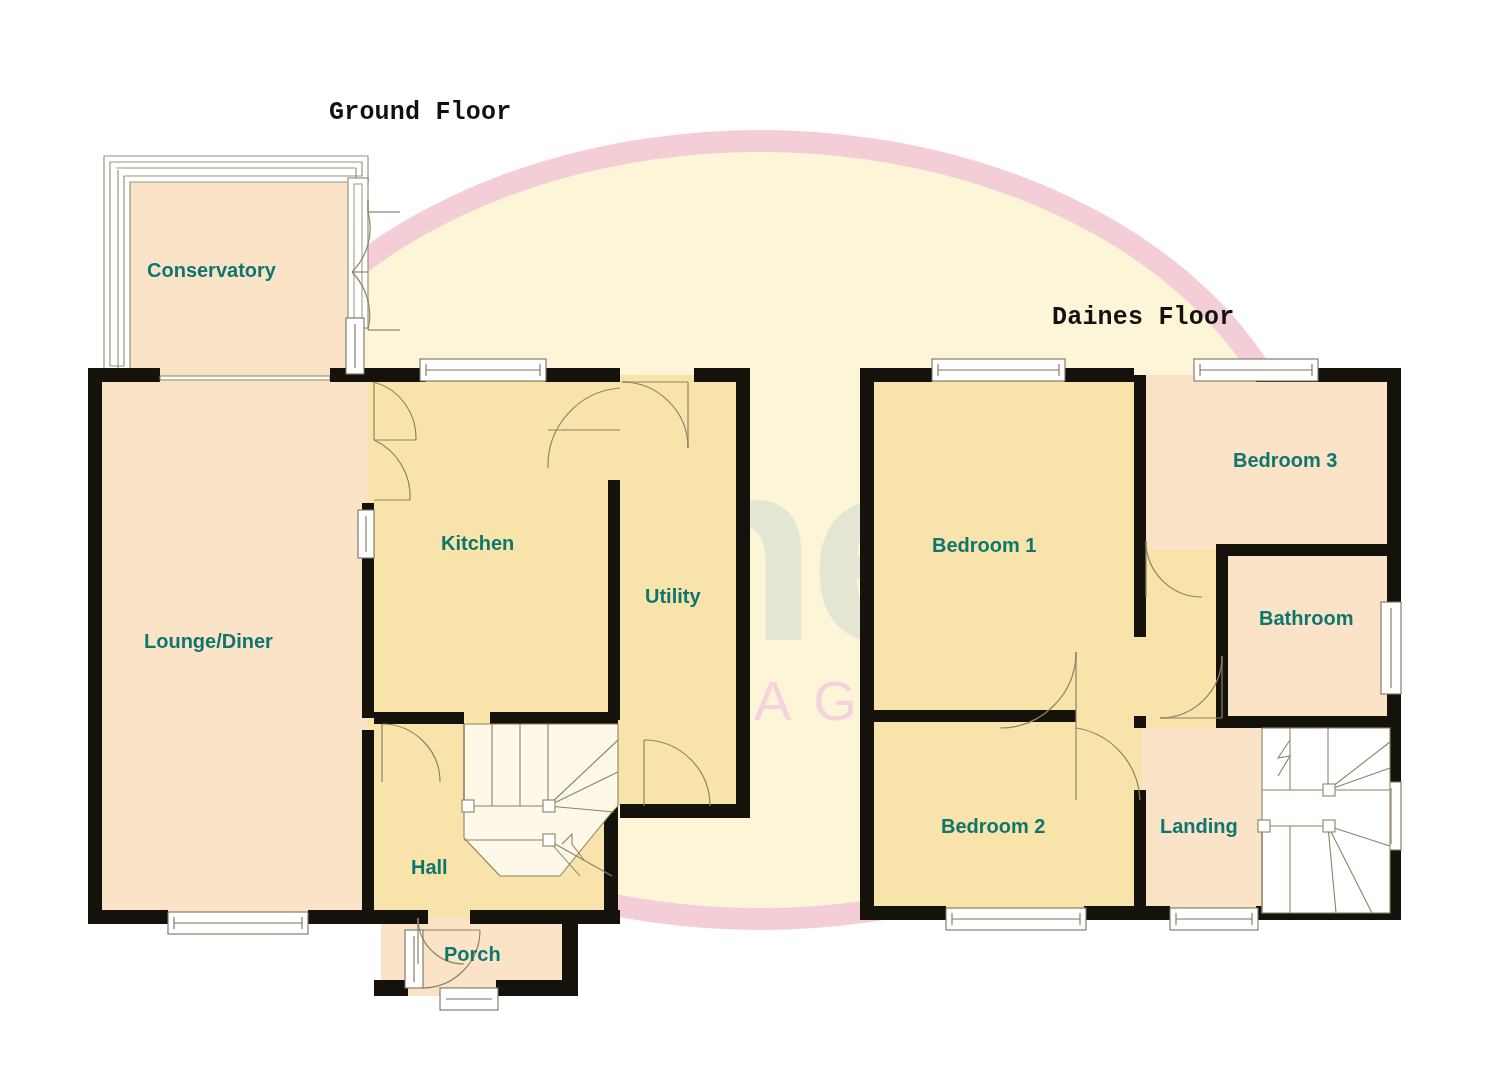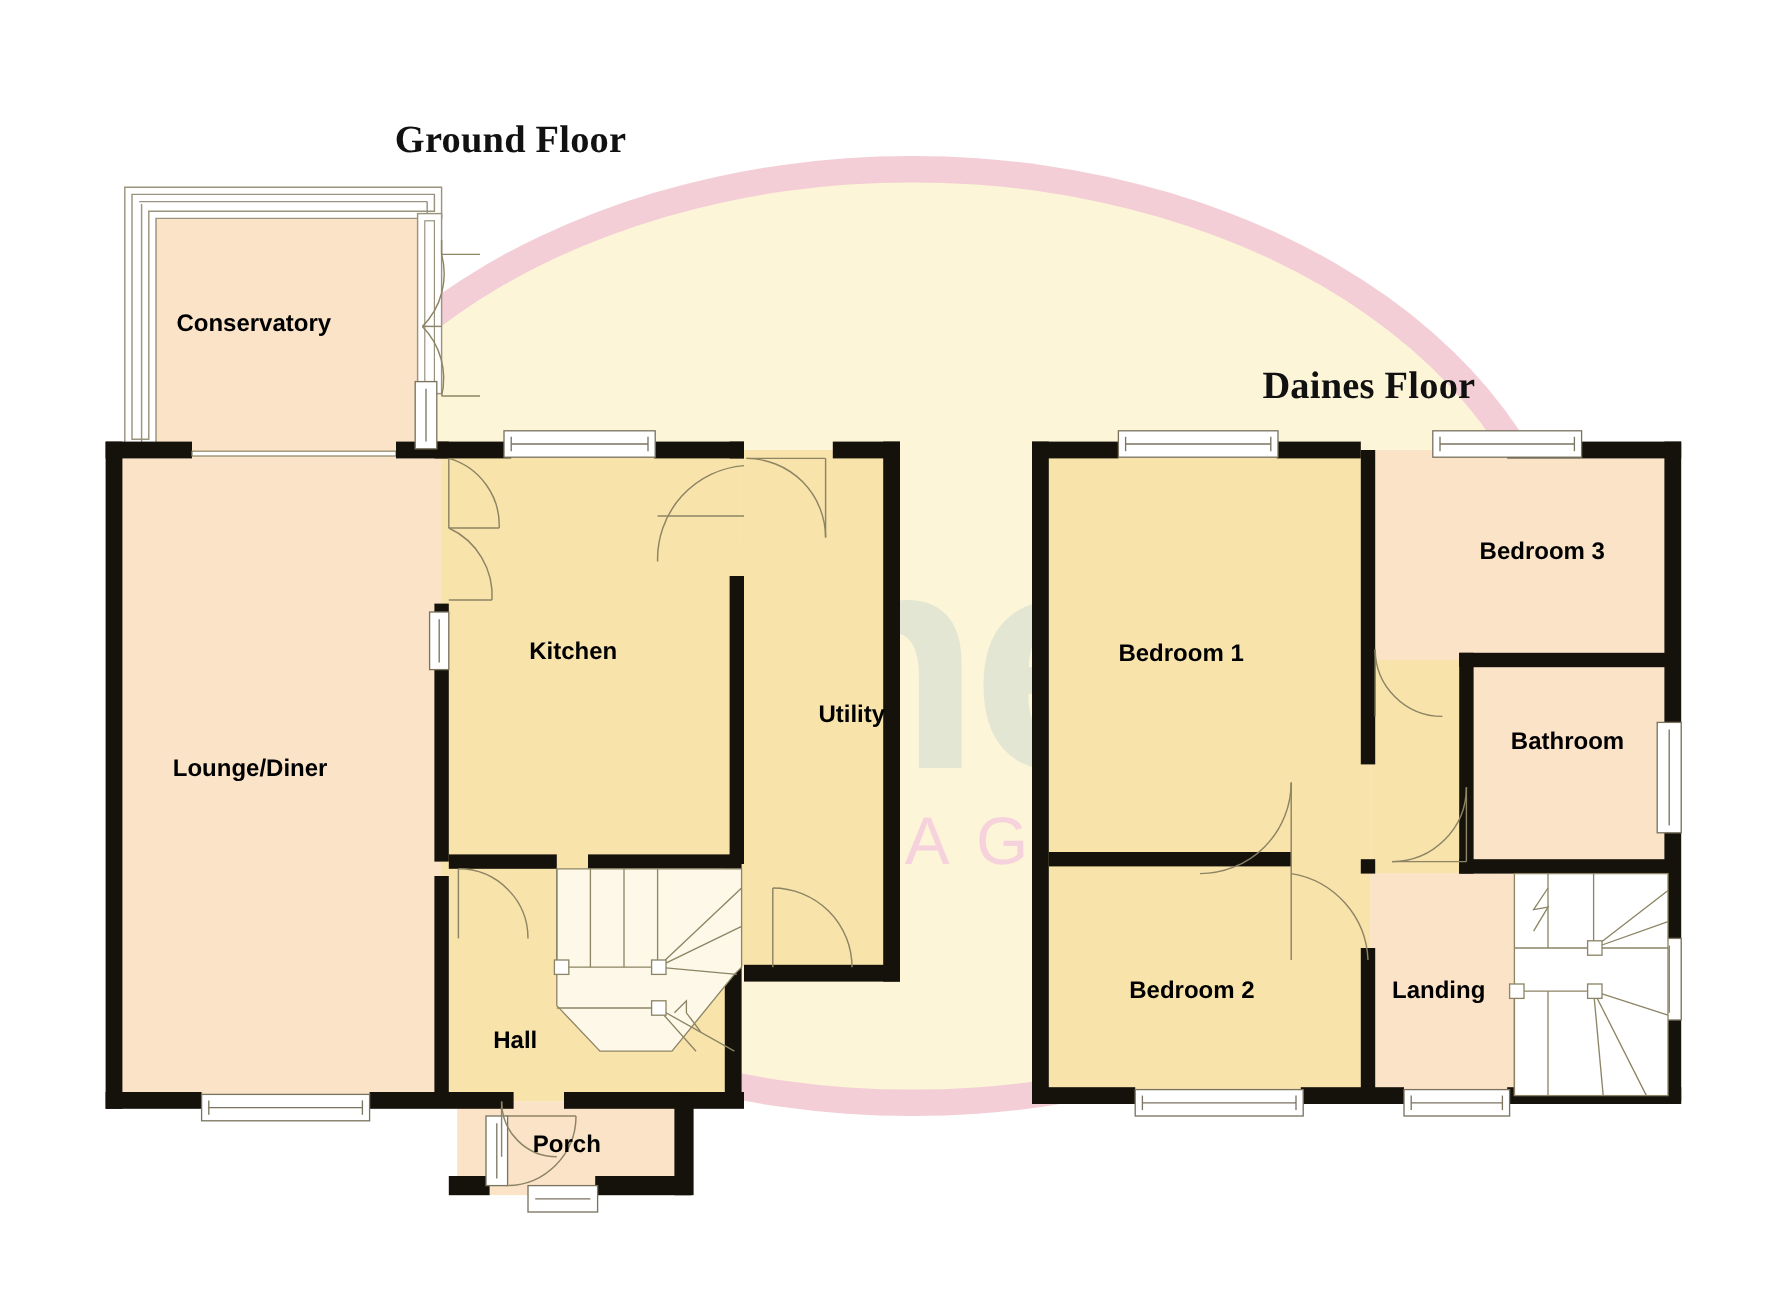--- a/index.html
+++ b/index.html
@@ -1,26 +1,26 @@
 <!DOCTYPE html>
 <html><head>
 <meta charset="utf-8">
 <style>
   html,body{margin:0;padding:0;background:#ffffff;}
   body{width:1485px;height:1080px;font-family:"Liberation Sans",sans-serif;overflow:hidden;}
   #stage{position:relative;width:1485px;height:1080px;background:#fff;}
   svg#plan{position:absolute;left:0;top:0;width:1485px;height:1080px;display:block;}
   .floor-title{
-    position:absolute;font-family:Liberation Serif, serif;
-    font-weight:bold;font-size:32px;color:#111111;white-space:nowrap;
+    position:absolute;font-family:Liberation Mono, monospace;
+    font-weight:bold;font-size:25px;color:#111111;white-space:nowrap;
     letter-spacing:0.2px;
   }
   .room-label{
     position:absolute;font-family:"Liberation Sans",sans-serif;
-    font-weight:bold;font-size:20px;color:#000000;white-space:nowrap;
+    font-weight:bold;font-size:20px;color:#0f766e;white-space:nowrap;
   }
 </style>
 </head>
 <body>
 
 <div id="stage">
 
   <svg id="plan" viewBox="0 0 1485 1080">
     <defs>
       <clipPath id="clip-ellipse">
@@ -343,21 +343,21 @@
       </g>
     </g>
   </svg>
 
   <div class="floor-title" style="left:329px;top:98px;">Ground Floor</div>
   <div class="floor-title" style="left:1052px;top:303px;">Daines Floor</div>
 
   <div class="room-label" style="left:147px;top:259px;">Conservatory</div>
   <div class="room-label" style="left:144px;top:630px;">Lounge/Diner</div>
   <div class="room-label" style="left:441px;top:532px;">Kitchen</div>
-  <div class="room-label" style="left:645px;top:585px;margin-left:37px;">Utility</div>
+  <div class="room-label" style="left:645px;top:585px;">Utility</div>
   <div class="room-label" style="left:411px;top:856px;">Hall</div>
   <div class="room-label" style="left:444px;top:943px;">Porch</div>
   <div class="room-label" style="left:932px;top:534px;">Bedroom 1</div>
   <div class="room-label" style="left:941px;top:815px;">Bedroom 2</div>
   <div class="room-label" style="left:1185px;top:449px;margin-left:48px;">Bedroom 3</div>
   <div class="room-label" style="left:1235px;top:607px;margin-left:24px;">Bathroom</div>
   <div class="room-label" style="left:1160px;top:815px;">Landing</div>
 
 </div>
 

